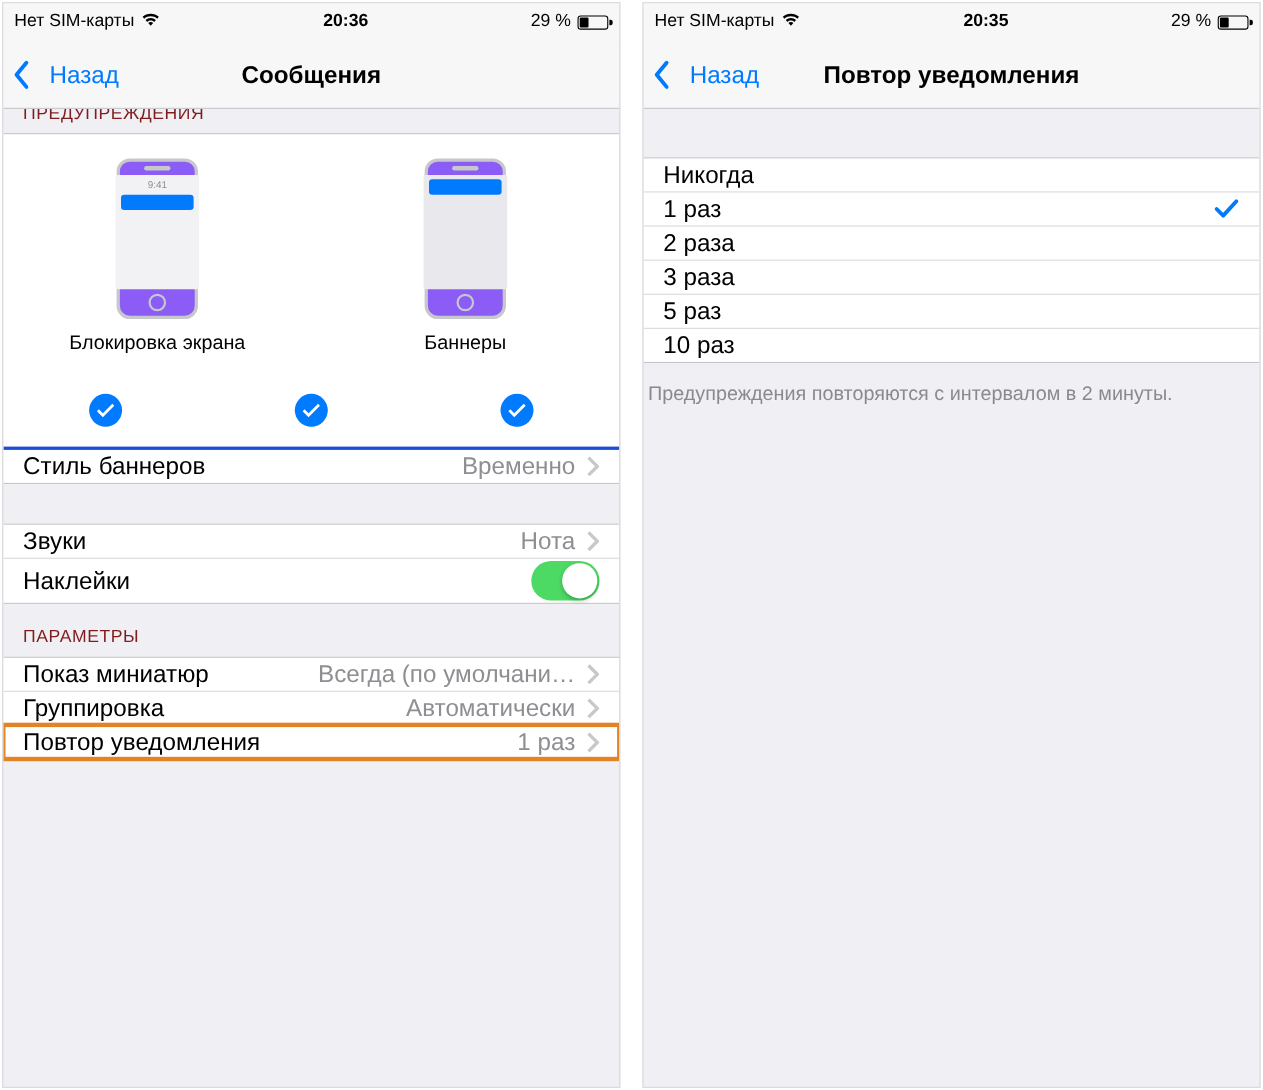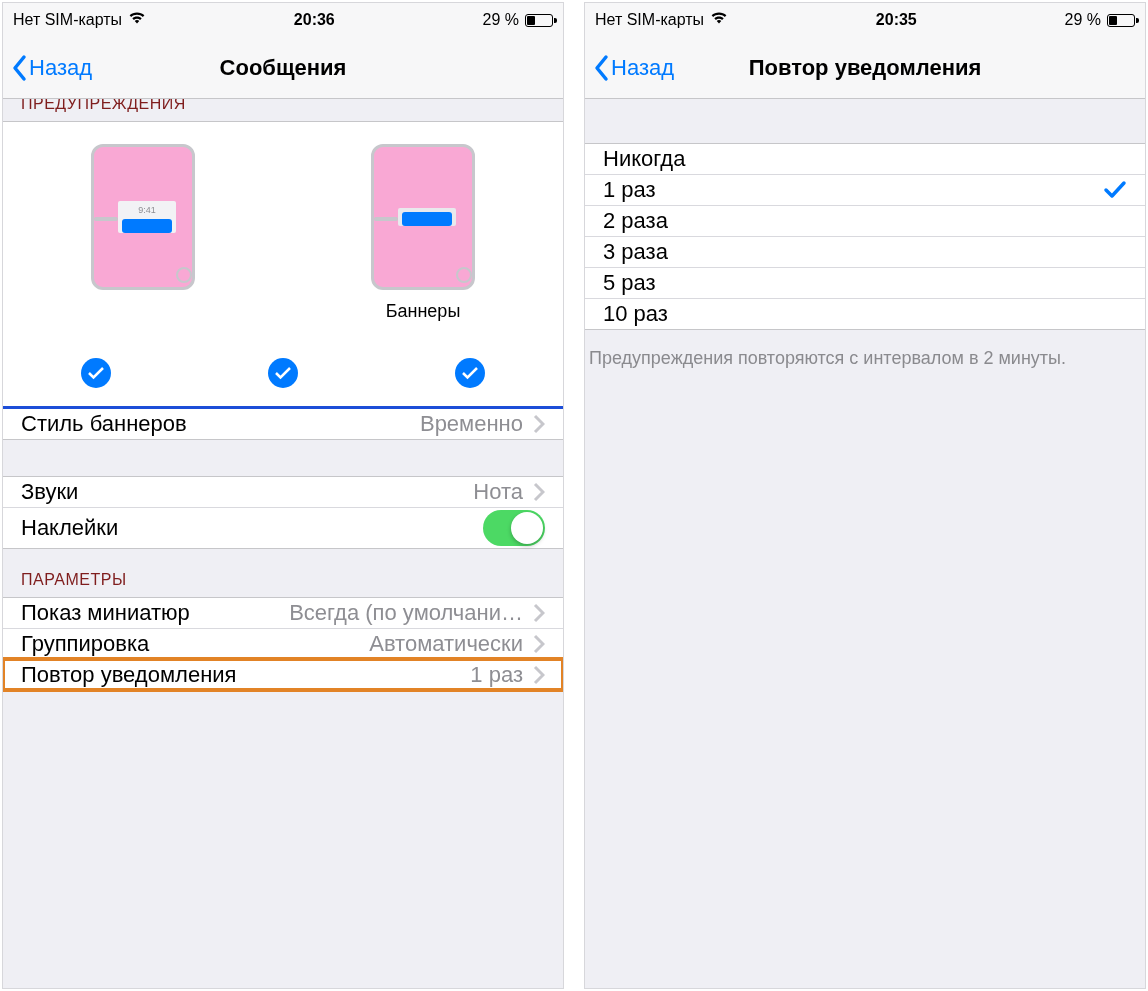--- a/index.html
+++ b/index.html
@@ -47,21 +47,21 @@
   .navbar {
     height: 62px;
     background: #f7f7f8;
     border-bottom: 1px solid #c6c6c9;
     display: flex;
     align-items: center;
     position: relative;
     padding: 0 8px;
   }
   .navbar .back {
-    display: flex; align-items: center; color: #007aff; font-size: 22px; gap: 0px; cursor: pointer;
+    display: flex; align-items: center; color: #007aff; font-size: 22px; gap: 16px; cursor: pointer;
   }
   .navbar .back svg { width: 18px; height: 28px; }
   .navbar .title {
     position: absolute; left: 0; right: 0; text-align: center; font-size: 22px; font-weight: 600; pointer-events: none;
   }
   .scroll { flex: 1; overflow-y: auto; }
 
   .section-header {
     font-size: 16px; color: #7f1d1d; letter-spacing: 0.5px;
     padding: 22px 18px 8px 18px;
@@ -106,22 +106,22 @@
   .alert-col { display: flex; flex-direction: column; align-items: center; gap: 10px; width: 33%; }
   .alert-col .lbl { font-size: 18px; color: #000; text-align: center; line-height: 22px; height: 44px; display: flex; align-items: flex-start; justify-content: center;}
   .checkcircle {
     width: 30px; height: 30px; border-radius: 50%; background: #007aff; display: flex; align-items: center; justify-content: center;
   }
   .checkcircle svg { width: 18px; height: 14px; }
   .alerts-checks { display: flex; justify-content: space-around; padding: 6px 0 18px 0; }
   .alerts .row { border-top: 3px solid #1d4ed8; }
 
   .mock {
-    width: 104px; height: 146px; border: 3px solid #c7c7cc; border-radius: 12px; background: #f9a8d4; position: relative;
-    display: flex; align-items: center;
+    width: 74px; height: 146px; border: 3px solid #c7c7cc; border-radius: 12px; background: #8b5cf6; position: relative;
+    display: flex; flex-direction: column; align-items: center;
   }
   .mock .speaker { width: 24px; height: 4px; background: #c7c7cc; border-radius: 2px; margin-top: 4px; }
   .mock .homebtn { width: 16px; height: 16px; border: 2px solid #c7c7cc; border-radius: 50%; margin-top: auto; margin-bottom: 4px; }
   .mock .screen-lock, .mock .screen-nc, .mock .screen-ban {
     width: 76px; flex: 1; margin-top: 4px; margin-bottom: 4px; border-radius: 2px;
     display: flex; flex-direction: column; align-items: center; gap: 4px; padding-top: 4px;
   }
   .mock .screen-lock { background: #f2f2f5; }
   .mock .screen-lock .time { font-size: 9px; color: #8e8e93; }
   .mock .bar-blue { height: 14px; background: #007aff; border-radius: 3px; width: 86%; }
@@ -183,20 +183,21 @@
       <div class="alerts-icons">
         <div class="alert-col">
           <div class="mock">
             <div class="speaker"></div>
             <div class="screen-lock">
               <div class="time">9:41</div>
               <div class="bar-blue"></div>
             </div>
             <div class="homebtn"></div>
           </div>
+          <div class="lbl">Блокировка экрана</div>
         </div>
         <div class="alert-col">
           <div class="mock">
             <div class="speaker"></div>
             <div class="screen-ban">
               <div class="bar-blue"></div>
             </div>
             <div class="homebtn"></div>
           </div>
           <div class="lbl">Баннеры</div>

